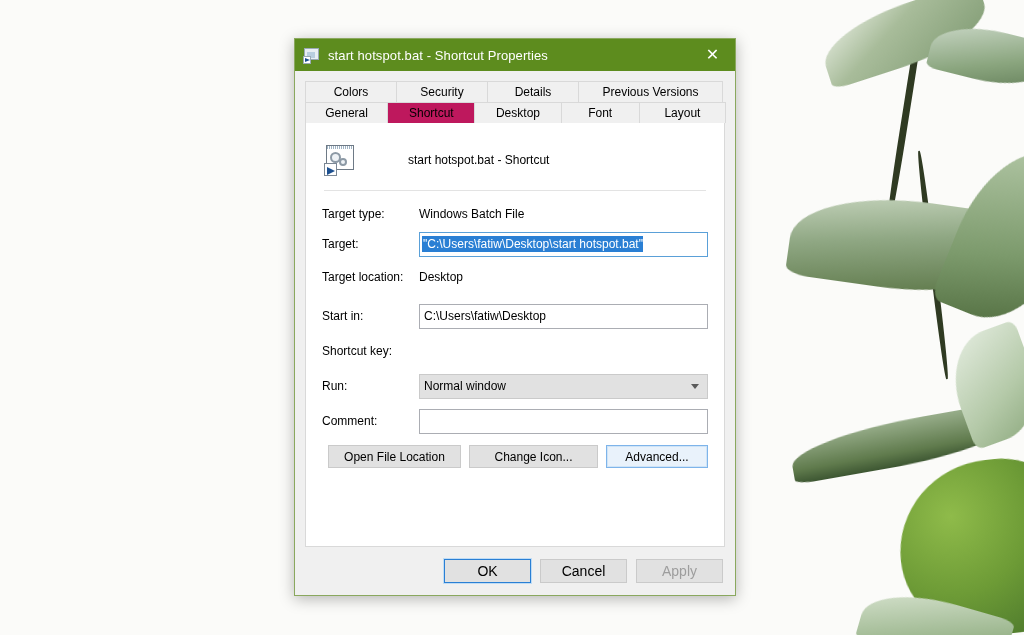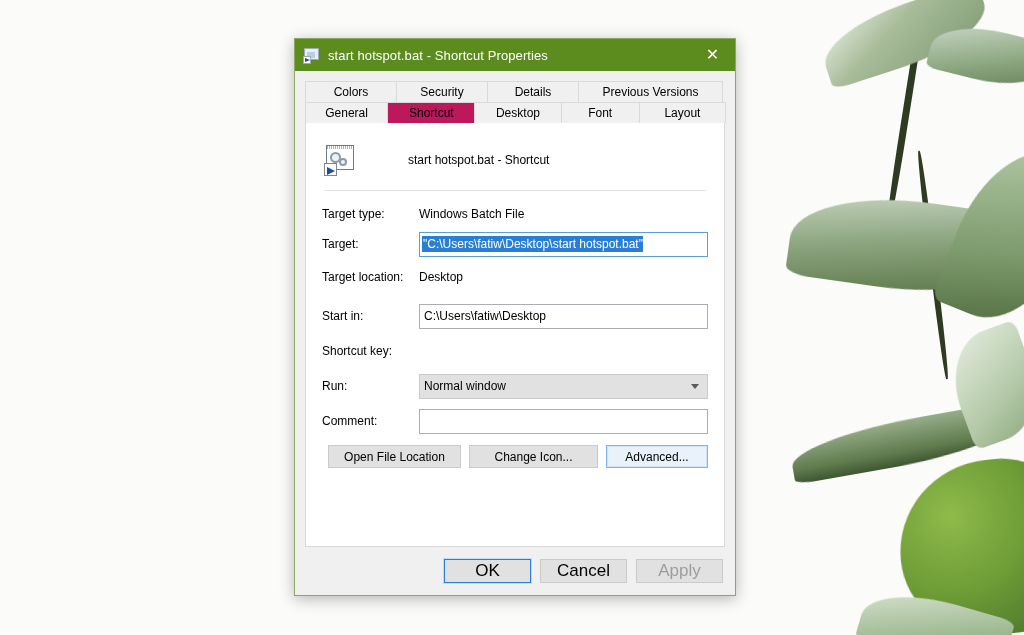--- a/index.html
+++ b/index.html
@@ -306,21 +306,21 @@
     height: 48px;
     background: #f0f0f0;
     display: flex; align-items: center; justify-content: flex-end;
     padding-right: 12px;
     gap: 9px;
   }
   .fbtn {
     width: 87px; height: 24px;
     background: #e1e1e1;
     border: 1px solid #cacaca;
-    font-size: 17px; color: #000000;
+    font-size: 14px; color: #000000;
     display: flex; align-items: center; justify-content: center;
     cursor: default;
   }
   .fbtn.default {
     border: 1px solid #2a7fd4;
     box-shadow: 0 0 0 1px #bfdcf5;
     background: #e1e1e1;
   }
   .fbtn.disabled { color: #9d9d9d; }
 </style>

